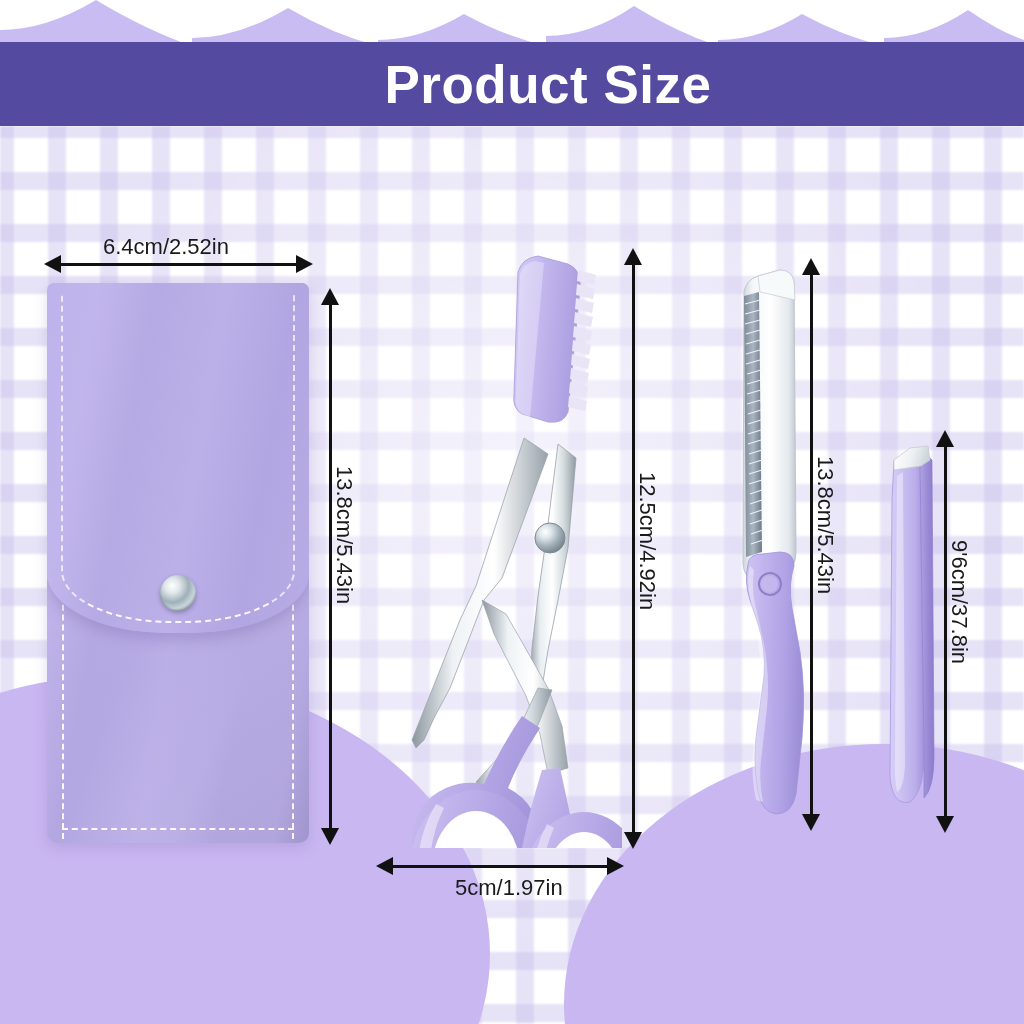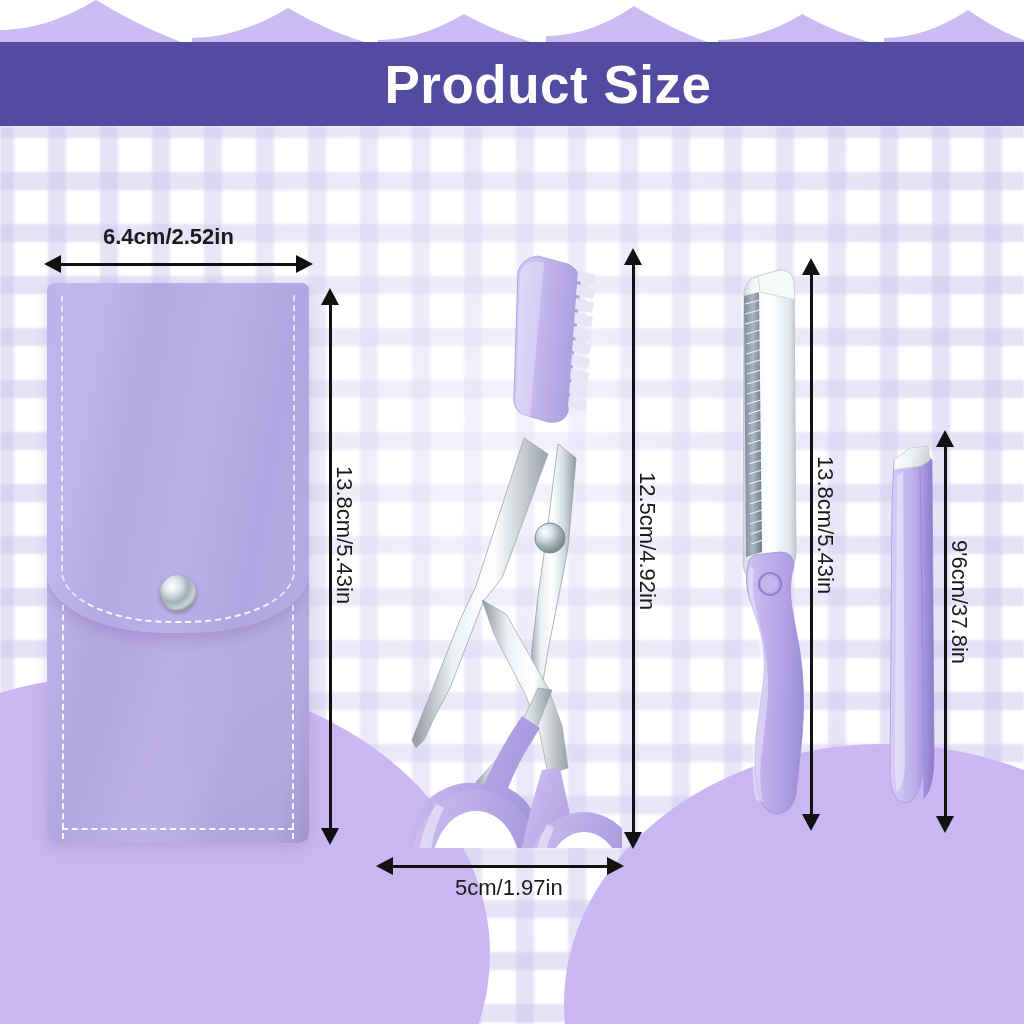--- a/index.html
+++ b/index.html
@@ -406,21 +406,21 @@
       <path d="M 40 36 L 46 30 L 52 36 L 54 332 Q 54 364 44 374
                L 44 330 Z" fill="url(#twLav2)" stroke="#8d7fcd" stroke-width="0.7"></path>
 
       <path d="M 14 36 L 30 24 L 48 22 L 50 36 L 41 42 L 14 46 Z" fill="url(#twTip)" stroke="#c3ccd2" stroke-width="0.8"></path>
 
       <path d="M 17 52 L 23 48 L 25 340 Q 24 364 17 368 Q 14 352 15 330 Z" fill="rgba(255,255,255,0.40)"></path>
     </svg>
   </div>
 
   <div class="dim">
-    <div class="dim-label" style="left:103px; top:224px;font-weight:bold;">6.4cm/2.52in</div>
+    <div class="dim-label" style="left:103px; top:234px;">6.4cm/2.52in</div>
     <div class="dim-line-h" style="left:57px; top:263px; width:246px;"></div>
     <div class="arrow arrow-left" style="left:44px; top:255px;"></div>
     <div class="arrow arrow-right" style="left:296px; top:255px;"></div>
   </div>
 
   <div class="dim">
     <div class="dim-line-v" style="left:329px; top:302px; height:528px;"></div>
     <div class="arrow arrow-up" style="left:321px; top:288px;"></div>
     <div class="arrow arrow-down" style="left:321px; top:828px;"></div>
     <div class="dim-label vert" style="left:357px; top:466px;">13.8cm/5.43in</div>

